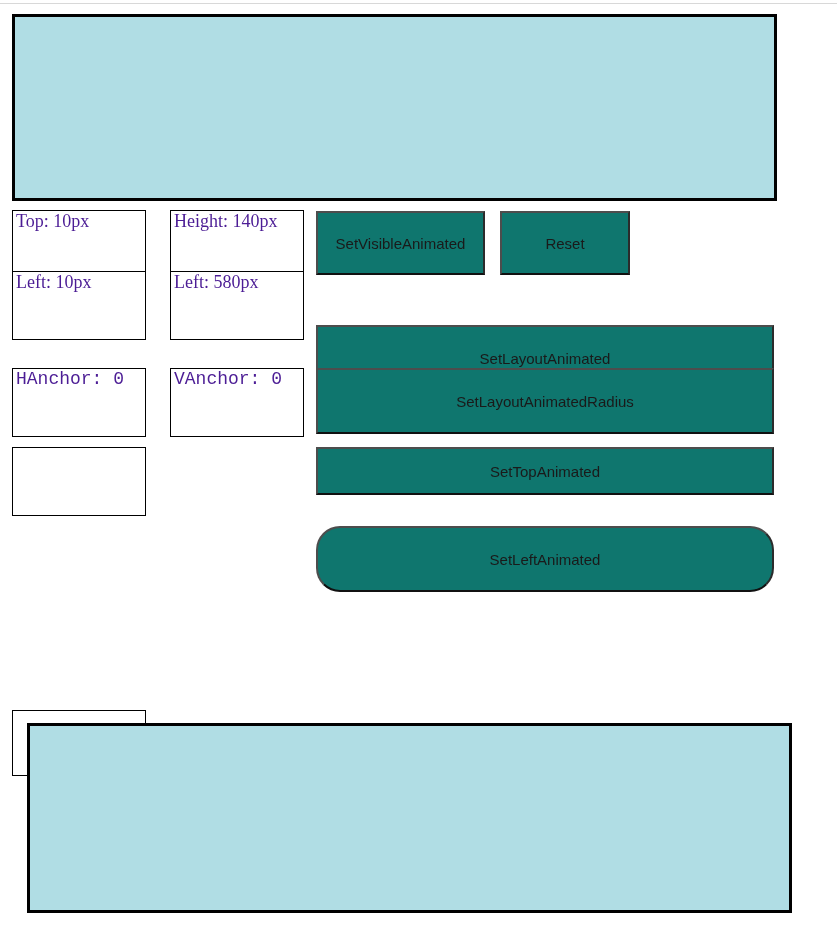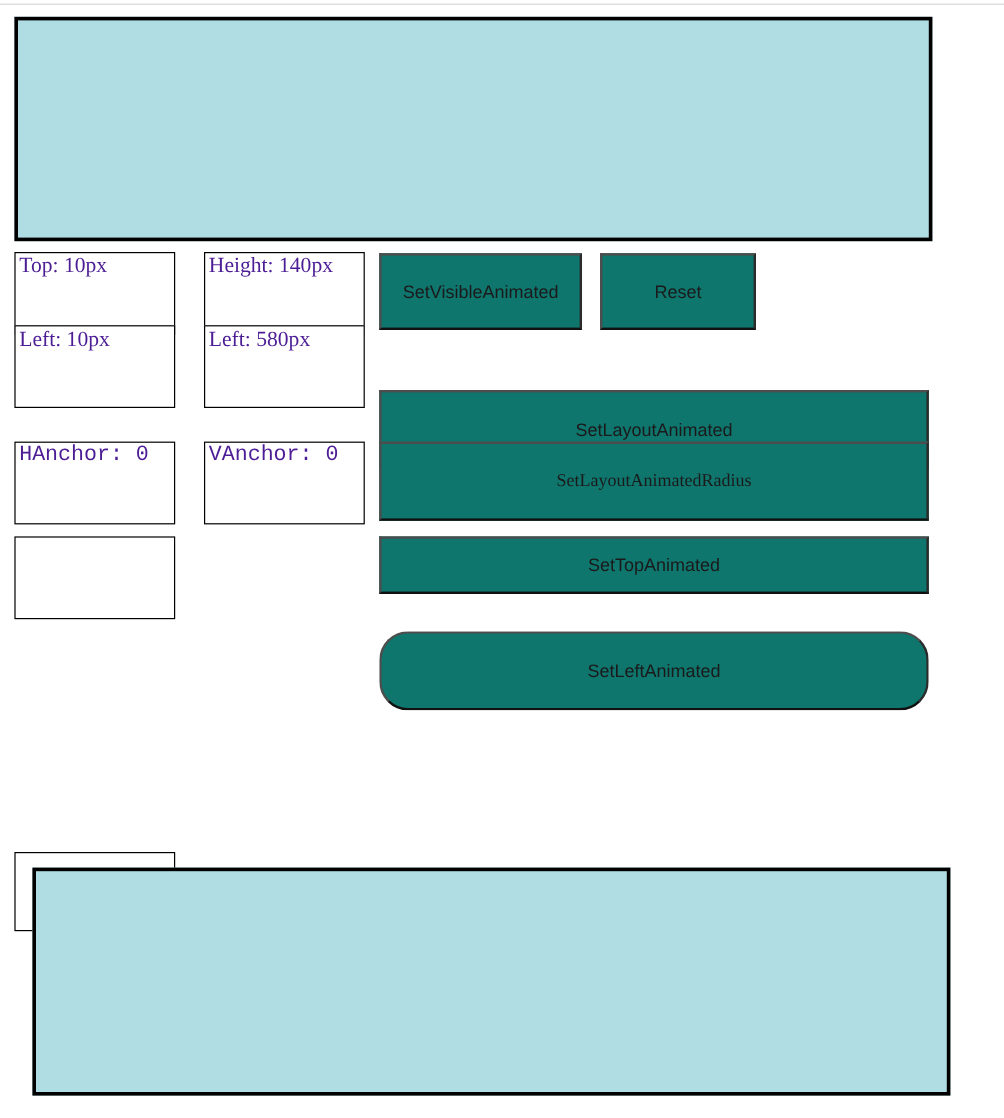--- a/index.html
+++ b/index.html
@@ -117,21 +117,20 @@
     top: 289px;
     width: 458px;
     height: 66px;
     margin-top: 36px;
   }
   #btn-setlayoutradius {
     left: 316px;
     top: 368px;
     width: 458px;
     height: 66px;
-    font-family: Liberation Serif, serif;
   }
   #btn-settop {
     left: 316px;
     top: 447px;
     width: 458px;
     height: 48px;
   }
   #btn-setleft {
     left: 316px;
     top: 526px;

